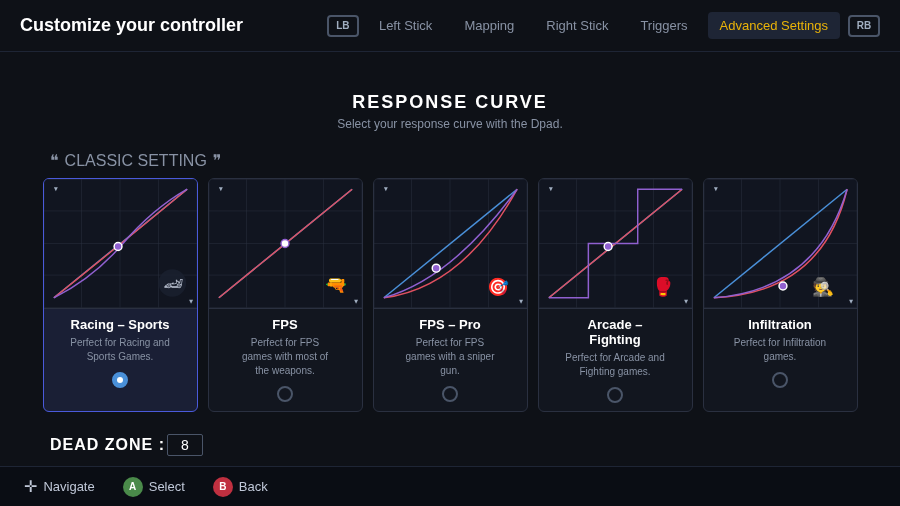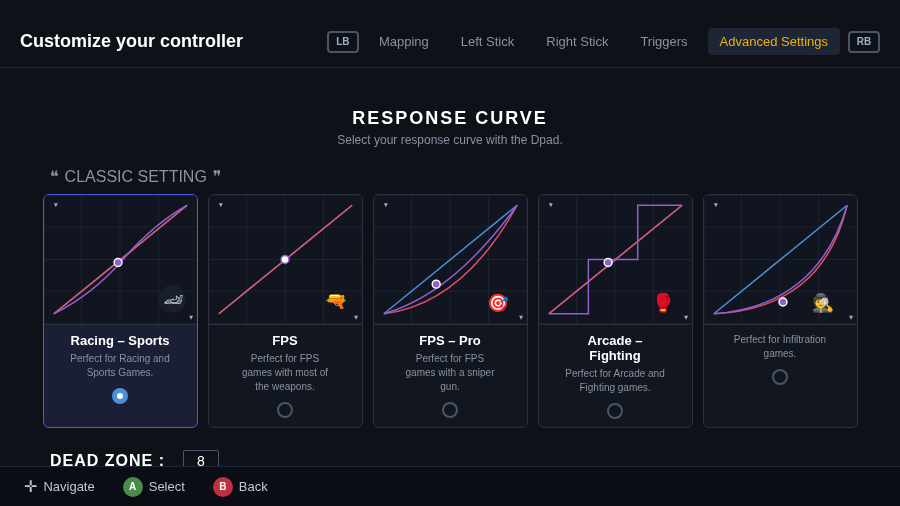--- a/index.html
+++ b/index.html
@@ -14,21 +14,20 @@
     }
 
     
     .header {
       display: flex;
       align-items: center;
       padding: 0 20px;
       height: 52px;
       background-color: #0e1117;
       border-bottom: 1px solid #1e2535;
-      margin-top: 16px;
     }
     .header-title {
       font-size: 18px;
       font-weight: bold;
       color: #ffffff;
       flex: 1;
     }
     .nav-tabs {
       display: flex;
       align-items: center;
@@ -158,21 +157,21 @@
       width: 6px;
       height: 6px;
       background: #ffffff;
       border-radius: 50%;
     }
 
     
     .dead-zone-row {
       display: flex;
       align-items: center;
-      gap: 18px;
+      gap: 2px;
       margin-top: 22px;
       padding-left: 10px;
     }
     .dead-zone-label {
       font-size: 16px;
       font-weight: bold;
       letter-spacing: 1px;
       color: #ffffff;
     }
     .dead-zone-value {
@@ -244,22 +243,22 @@
       height: 100%;
     }
   </style>
 </head>
 <body>
 
 <div class="header">
   <div class="header-title">Customize your controller</div>
   <div class="nav-tabs">
     <div class="lb-rb-btn">LB</div>
+    <div class="tab-item">Left Stick</div>
     <div class="tab-item">Mapping</div>
-    <div class="tab-item">Left Stick</div>
     <div class="tab-item">Right Stick</div>
     <div class="tab-item">Triggers</div>
     <div class="tab-item active">Advanced Settings</div>
     <div class="lb-rb-btn">RB</div>
   </div>
 </div>
 
 <div class="main">
   <div class="section-title">RESPONSE CURVE</div>
   <div class="section-subtitle">Select your response curve with the Dpad.</div>
@@ -423,20 +422,21 @@
 
           <path d="M10,120 Q115,112 145,10" stroke="#9060d0" stroke-width="1.5" fill="none"></path>
           <circle cx="80" cy="108" r="4" fill="#9060d0" stroke="#ffffff" stroke-width="1.5"></circle>
           <polygon points="10,8 14,8 12,12" fill="#a0aec0"></polygon>
           <polygon points="147,122 151,122 149,126" fill="#a0aec0"></polygon>
 
           <text x="110" y="115" font-size="18" fill="#c0c8d8">🕵</text>
         </svg>
       </div>
       <div class="card-info">
+        <div class="card-name">Infiltration</div>
         <div class="card-desc">Perfect for Infiltration games.</div>
         <div class="radio-circle"></div>
       </div>
     </div>
 
   </div>
 
   <div class="dead-zone-row">
     <div class="dead-zone-label">DEAD ZONE :</div>
     <div class="dead-zone-value">8</div>

